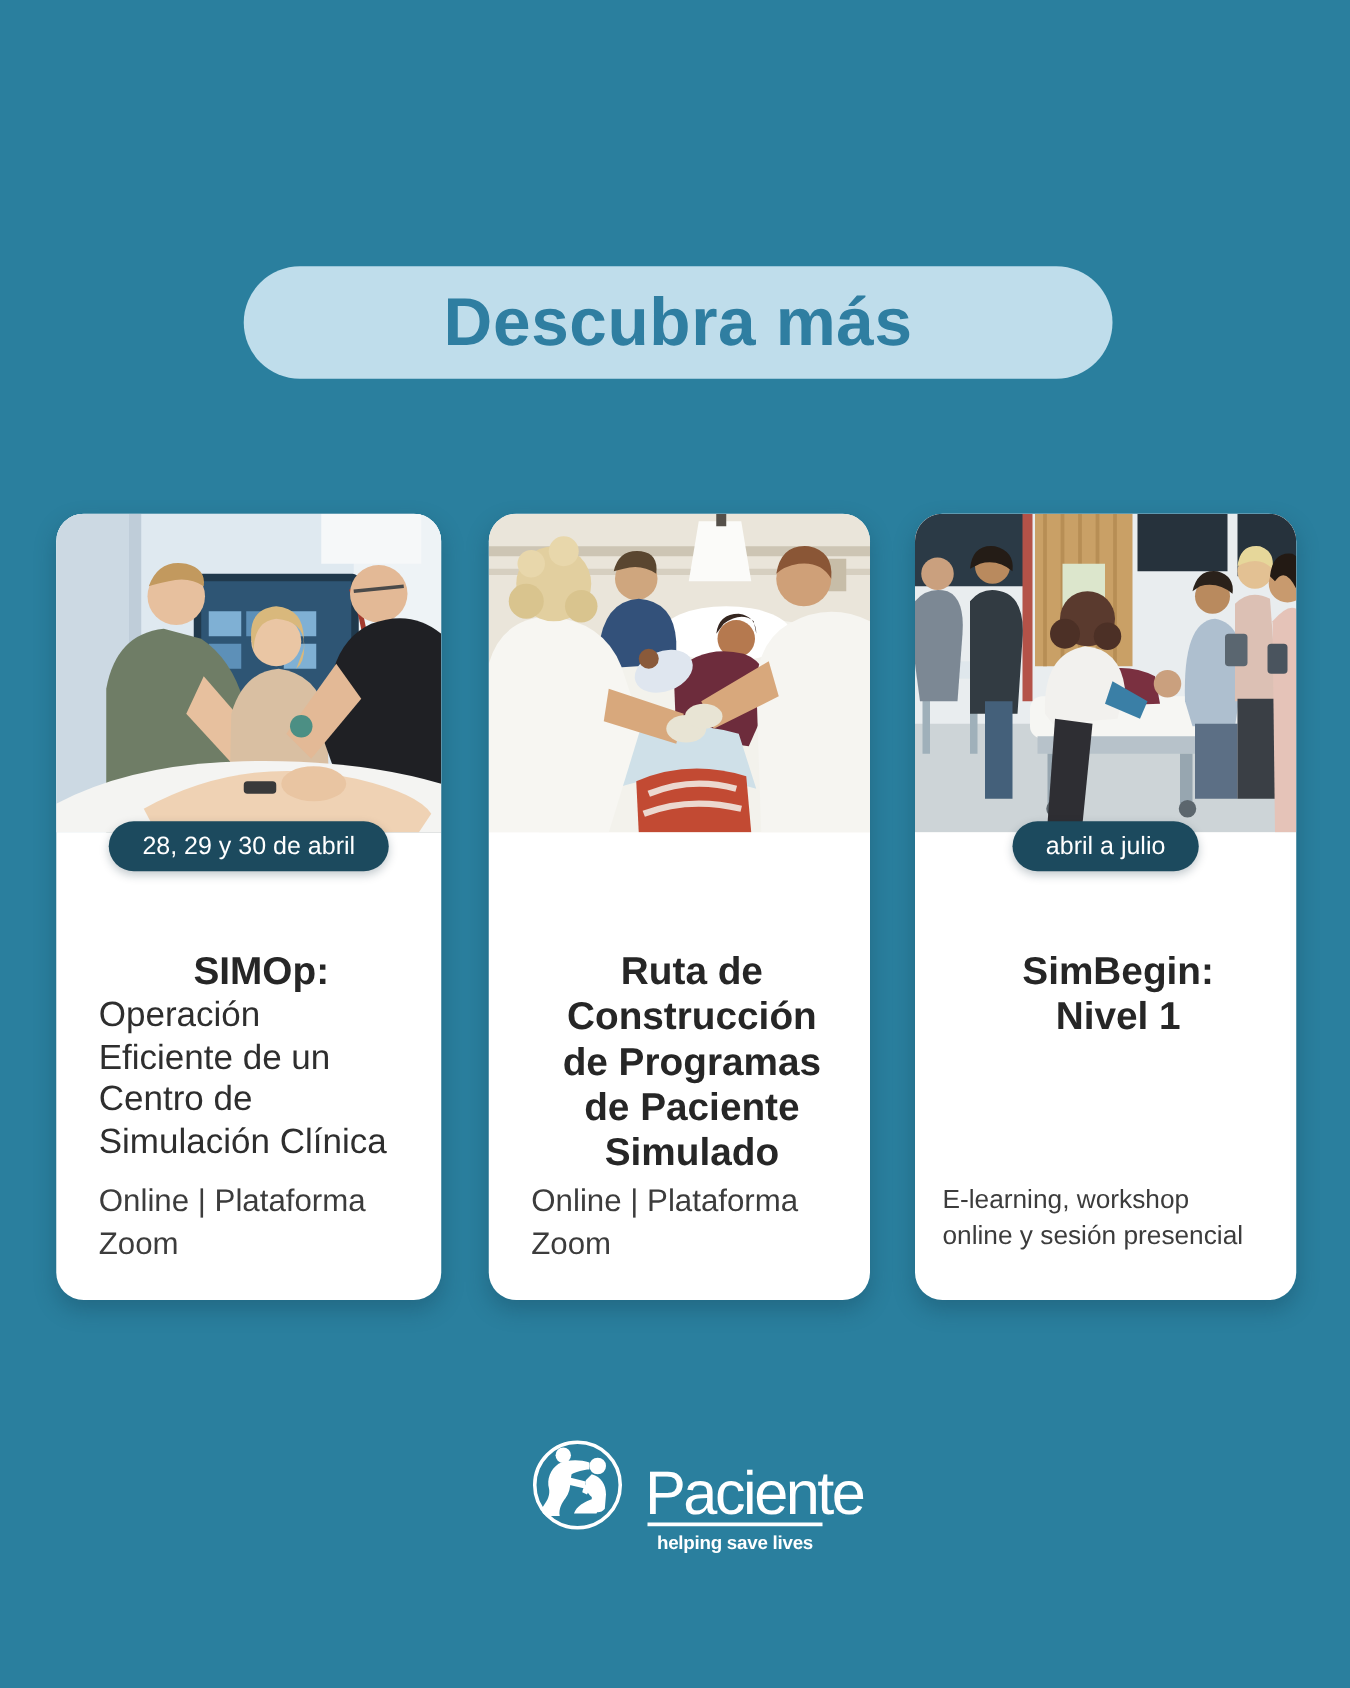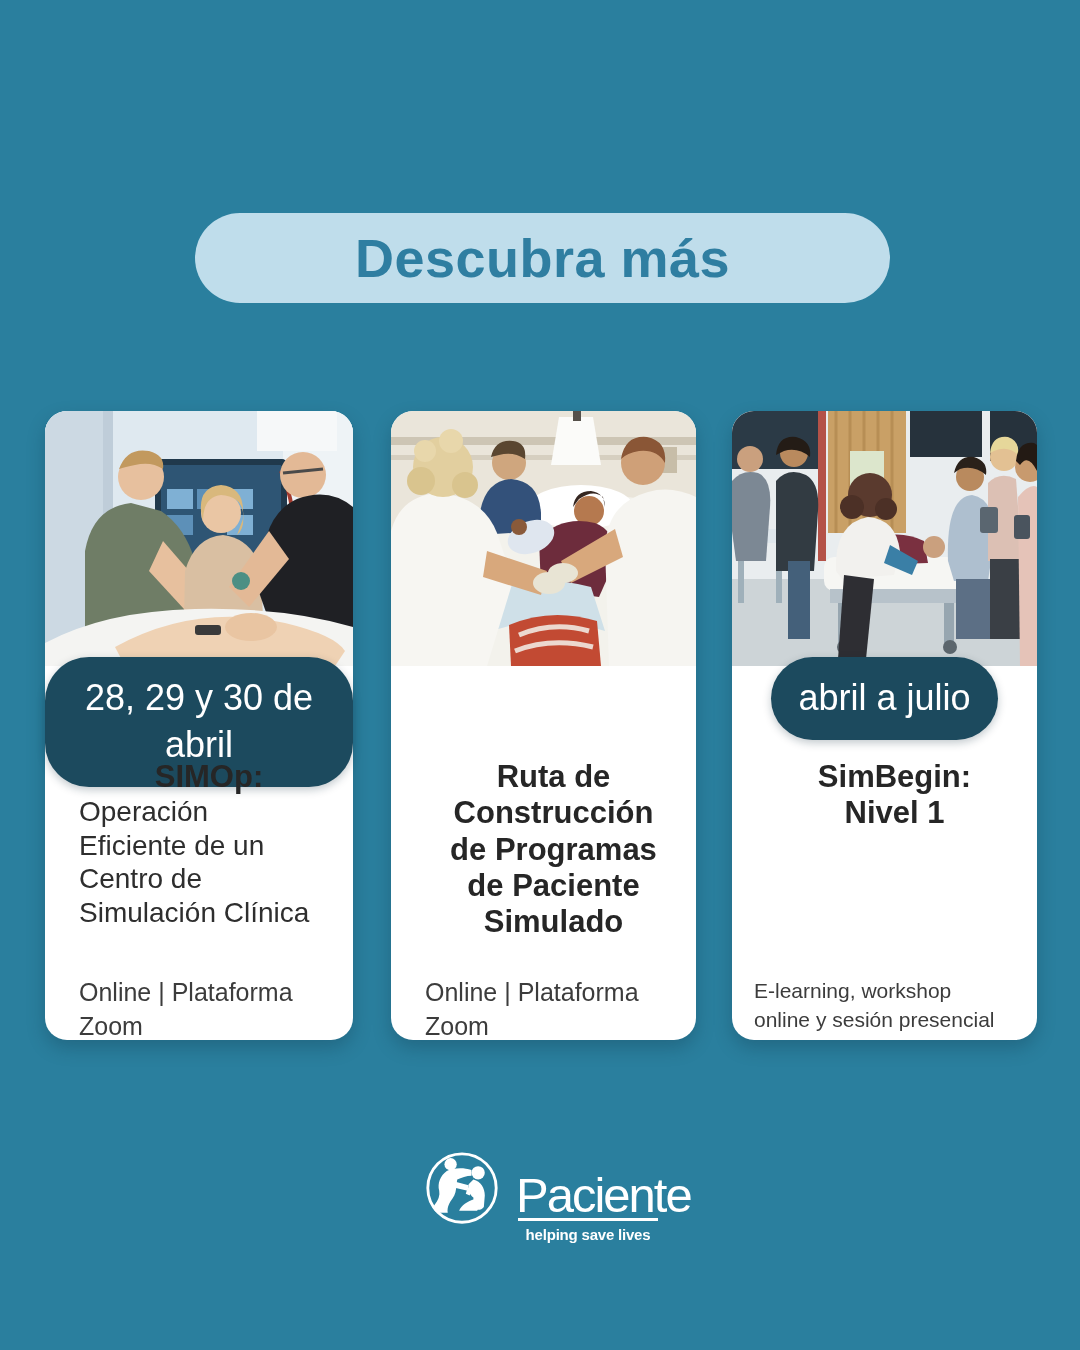--- a/index.html
+++ b/index.html
@@ -35,31 +35,31 @@
 
   .photo {
     position:absolute; top:0; left:0; right:0; height:255px;
     border-radius:22px 22px 0 0; overflow:hidden;
   }
   .photo svg { display:block; width:100%; height:100%; }
 
   .badge-row { position:absolute; top:246px; left:0; right:0; text-align:center; }
   .badge {
     display:inline-block; background:#1C4A5E; color:#FFFFFF;
-    font-size:36px; line-height:1.3; padding:18px 27px; border-radius:44px;
+    font-size:20px; line-height:1.3; padding:7px 27px; border-radius:44px;
     white-space:pre-line; text-align:center;
     box-shadow:0 3px 8px rgba(10,40,55,0.25);
   }
 
   .title { position:absolute; top:348px; left:34px; right:14px; color:#262626; }
   .t-bold { display:block; font-weight:700; font-size:31px; line-height:1.17; white-space:pre-line;text-align:center; }
   .t-reg  { display:block; font-weight:400; font-size:28px; line-height:1.2;  white-space:pre-line; color:#2E2E2E; }
 
   .desc {
-    position:absolute; top:565px; left:34px; right:10px;
+    position:absolute; top:534px; left:34px; right:10px;
     font-size:25px; line-height:1.35; color:#3C3C3C; white-space:pre-line;
   }
   .desc.small { font-size:21px; left:22px; line-height:1.4; }
 
   
   .brand-emblem { position:absolute; left:424px; top:1150px; width:76px; height:76px; }
   .brand-name {
     position:absolute; left:516px; top:1167px; width:145px;
     color:#FFFFFF; font-size:49px; font-weight:400; letter-spacing:-2px;
   }

